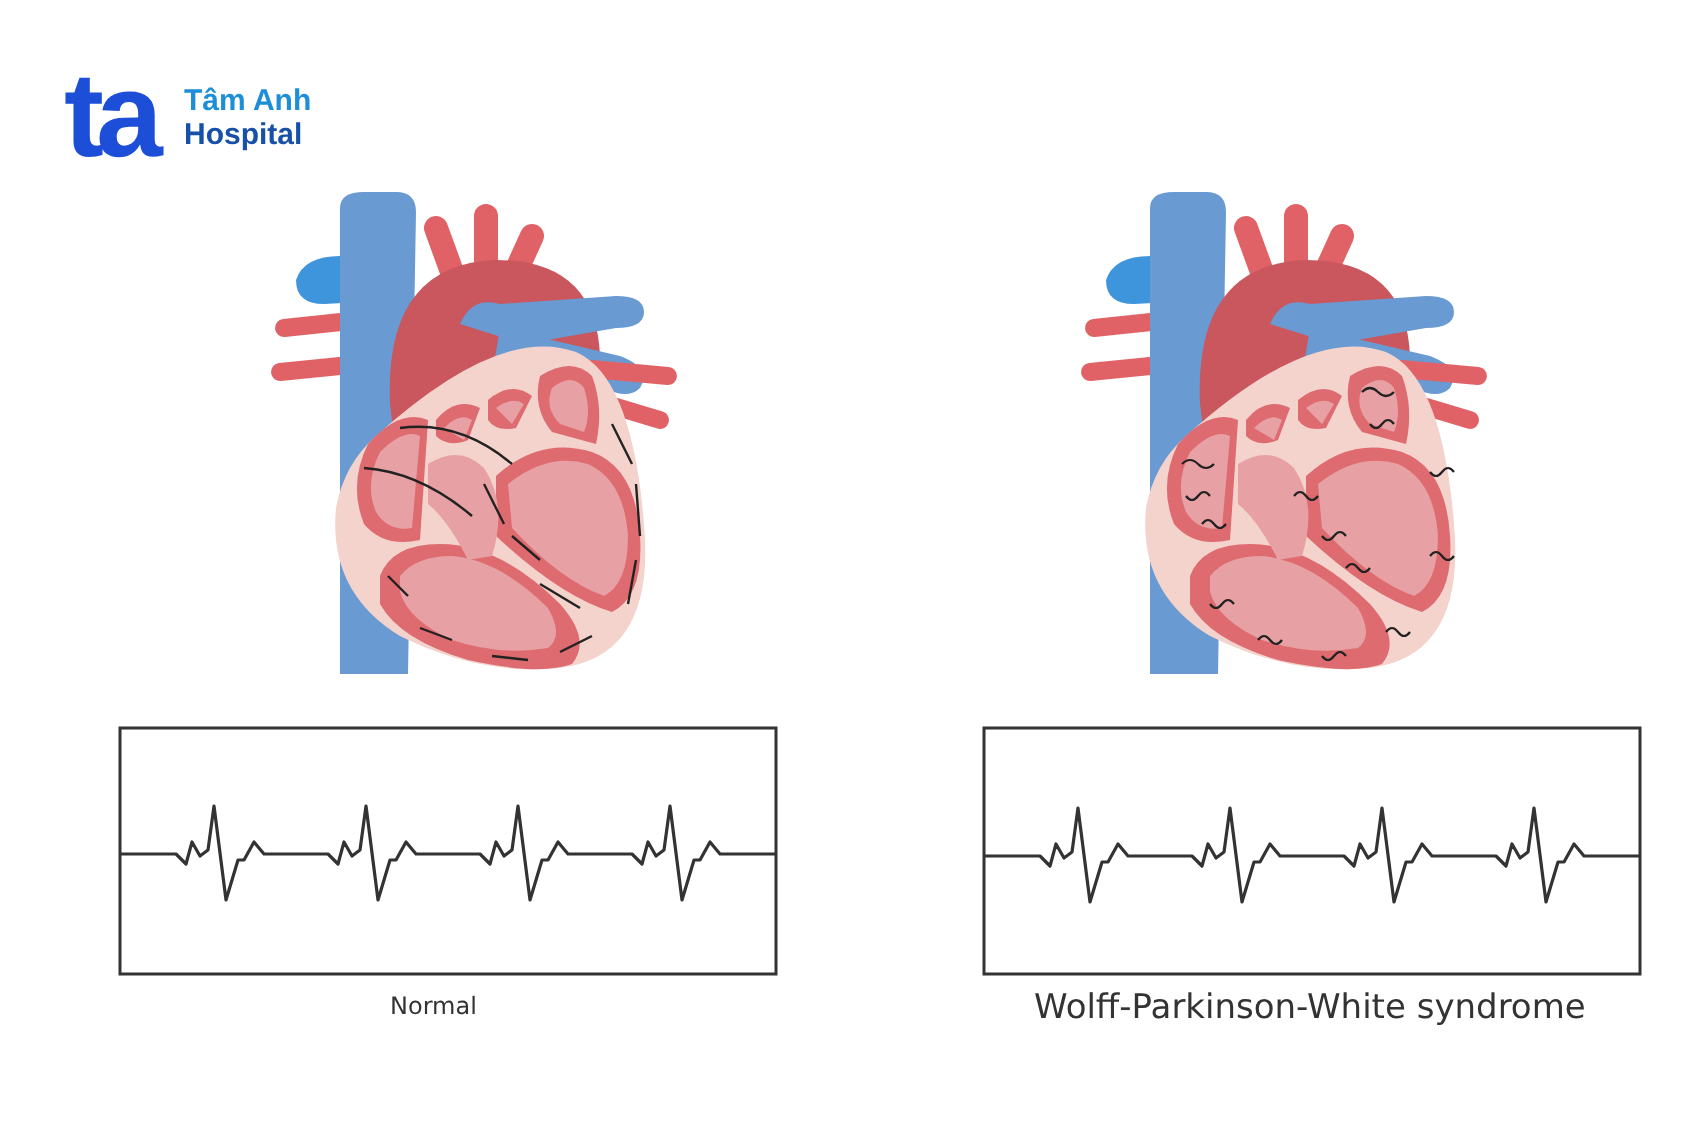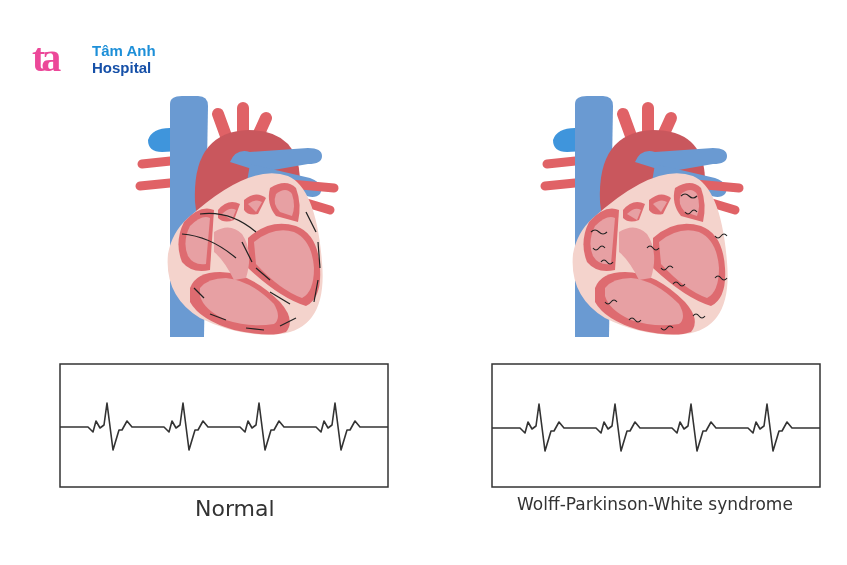--- a/index.html
+++ b/index.html
@@ -1,28 +1,28 @@
 <!DOCTYPE html>
 <html><head>
 <meta charset="utf-8">
 <style>
   html, body { margin:0; padding:0; background:#ffffff; }
   body { width:847px; height:565px; position:relative; overflow:hidden; font-family:"DejaVu Sans", sans-serif; }
   .logo { position:absolute; left:32px; top:36px; width:140px; height:46px; }
-  .logo-mark { position:absolute; left:0; top:0; font-family:Liberation Serif, serif; font-weight:bold; font-size:40px; line-height:44px; color:#ec4899; letter-spacing:-4px; }
+  .logo-mark { position:absolute; left:0; top:0; font-family:Liberation Sans, sans-serif; font-weight:bold; font-size:60px; line-height:44px; color:#1d4ed8; letter-spacing:-4px; }
   .logo-text { position:absolute; left:60px; top:6px; font-family:"Liberation Sans", sans-serif; font-weight:bold; color:#1650a8; font-size:15px; line-height:17px; }
   .logo-text .l1 { color:#1d8fd8; display:block; }
   .logo-text .l2 { display:block; }
   .heart { position:absolute; }
   .heart-left { left:130px; top:92px; width:220px; height:250px; }
   .heart-right { left:535px; top:92px; width:220px; height:250px; }
   .ecg { position:absolute; }
   .ecg-left { left:58px; top:362px; width:332px; height:128px; }
   .ecg-right { left:490px; top:362px; width:332px; height:128px; }
-  .caption { position:absolute; font-family:"DejaVu Sans", sans-serif; font-size:22px; color:#333; white-space:nowrap; }
+  .caption { position:absolute; font-family:"DejaVu Sans", sans-serif; font-size:12px; color:#333; white-space:nowrap; }
   .cap-left { left:195px; top:496px; }
   .cap-right { left:517px; top:494px; font-size:17px; }
 </style>
 </head>
 <body>
 
 <div class="logo">
   <div class="logo-mark">ta</div>
   <div class="logo-text">
     <span class="l1">Tâm Anh</span>

